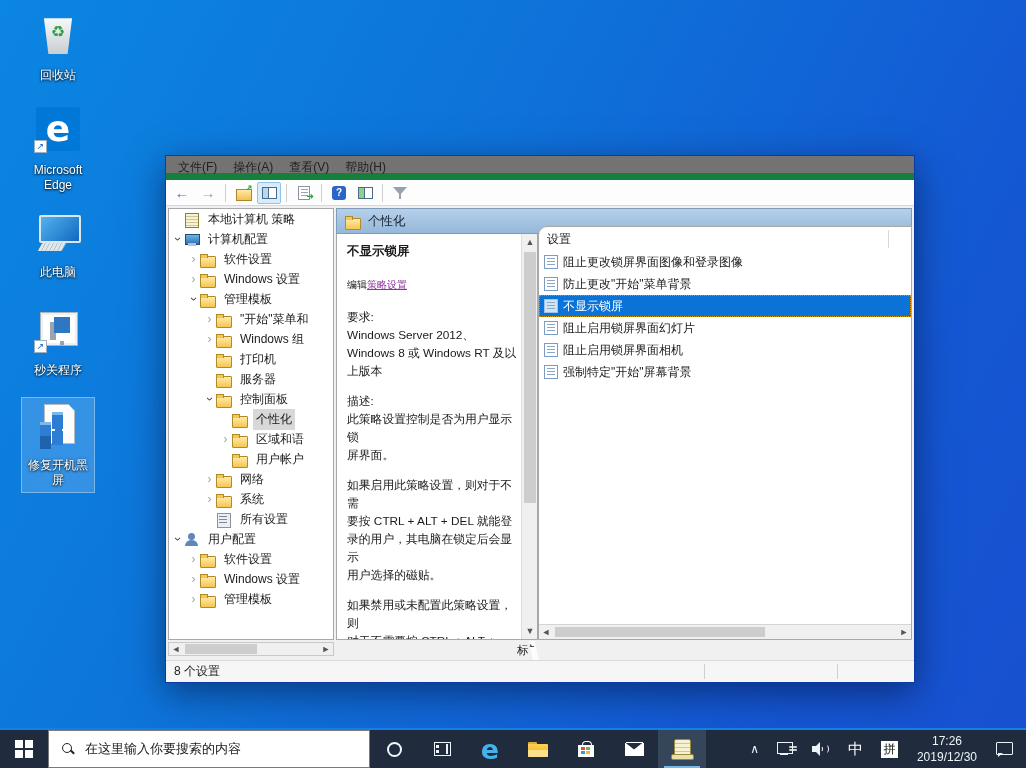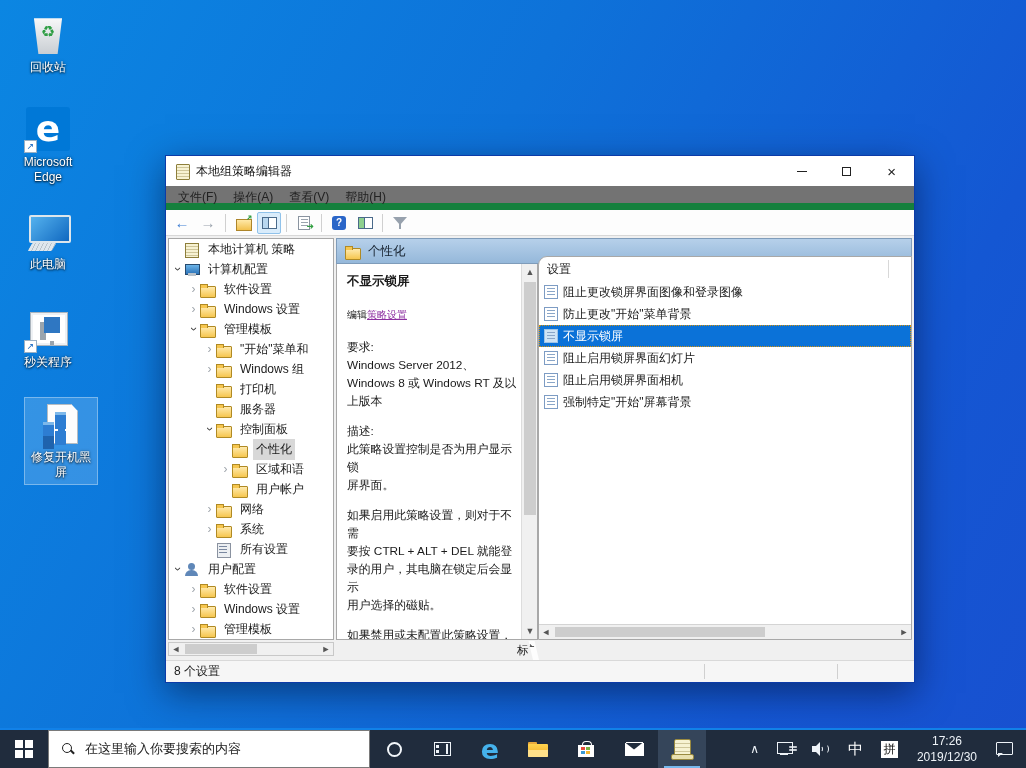--- a/index.html
+++ b/index.html
@@ -4,24 +4,24 @@
 <style>
   * { margin:0; padding:0; box-sizing:border-box; }
   html,body { width:1026px; height:768px; overflow:hidden; }
   body { font-family:"Liberation Sans","DejaVu Sans",sans-serif; font-size:12px; color:#1a1a1a; }
 
   
   .desktop { position:relative; width:1026px; height:768px;
     background:linear-gradient(118deg,#0b86e2 0%,#0e72d9 40%,#1457d3 78%,#1850d0 100%); }
 
   
-  .dicon { position:absolute; left:12px; width:72px; display:flex; flex-direction:column; align-items:center; gap:4px; padding:4px 2px; }
+  .dicon { position:absolute; left:22px; width:72px; display:flex; flex-direction:column; align-items:center; gap:12px; padding:4px 2px; }
   .dicon .dlabel { color:#fff; font-size:12px; text-align:center; line-height:1.25;
     text-shadow:0 1px 2px rgba(0,0,0,.85), 0 0 3px rgba(0,0,0,.5); }
-  .dicon[data-selected="true"] { background:rgba(130,190,240,.35); outline:1px solid rgba(180,215,245,.65);margin-left:13px; }
+  .dicon[data-selected="true"] { background:rgba(130,190,240,.35); outline:1px solid rgba(180,215,245,.65); }
   .dglyph { position:relative; width:44px; height:44px; }
 
   .dglyph[data-icon="recycle-bin-icon"]::before { content:""; position:absolute; left:6px; top:4px; width:32px; height:38px;
     background:linear-gradient(#fafafa,#c9ced3); clip-path:polygon(6% 6%,94% 6%,80% 100%,20% 100%); border-radius:2px; }
   .dglyph[data-icon="recycle-bin-icon"]::after { content:"♻"; position:absolute; left:0; right:0; top:12px; text-align:center;
     color:#2f9e44; font-size:16px; line-height:1; }
 
   .dglyph[data-icon="edge-icon"] { background:#0078d7; border-radius:3px; }
   .dglyph[data-icon="edge-icon"]::before { content:"e"; position:absolute; inset:0; color:#fff; font-size:36px; font-weight:bold;
     line-height:44px; text-align:center; font-family:"DejaVu Sans",sans-serif; }
@@ -238,35 +238,20 @@
       </span>
     <span class="dlabel">秒关程序</span>
   </div>
   <div class="dicon" style="top:398px" data-selected="true">
     <span class="dglyph" data-icon="registry-file-icon"></span>
     <span class="dlabel">修复开机黑屏</span>
   </div>
 
   <div class="win">
 
-    <div class="titlebar">
-      <span class="title-ico scrollico"></span>
-      <span class="title-text">本地组策略编辑器</span>
-      <span class="wctl">
-        <span class="wbtn">
-            <i class="glyph-min"></i>
-          </span>
-        <span class="wbtn">
-            <i class="glyph-max"></i>
-          </span>
-        <span class="wbtn">
-            <i class="glyph-close">×</i>
-          </span>
-      </span>
-    </div>
 
     <div class="menubar">
       <span class="menu-item">文件(F)</span>
       <span class="menu-item">操作(A)</span>
       <span class="menu-item">查看(V)</span>
       <span class="menu-item">帮助(H)</span>
     </div>
 
     <div class="toolbar">
       <span class="tbtn">

